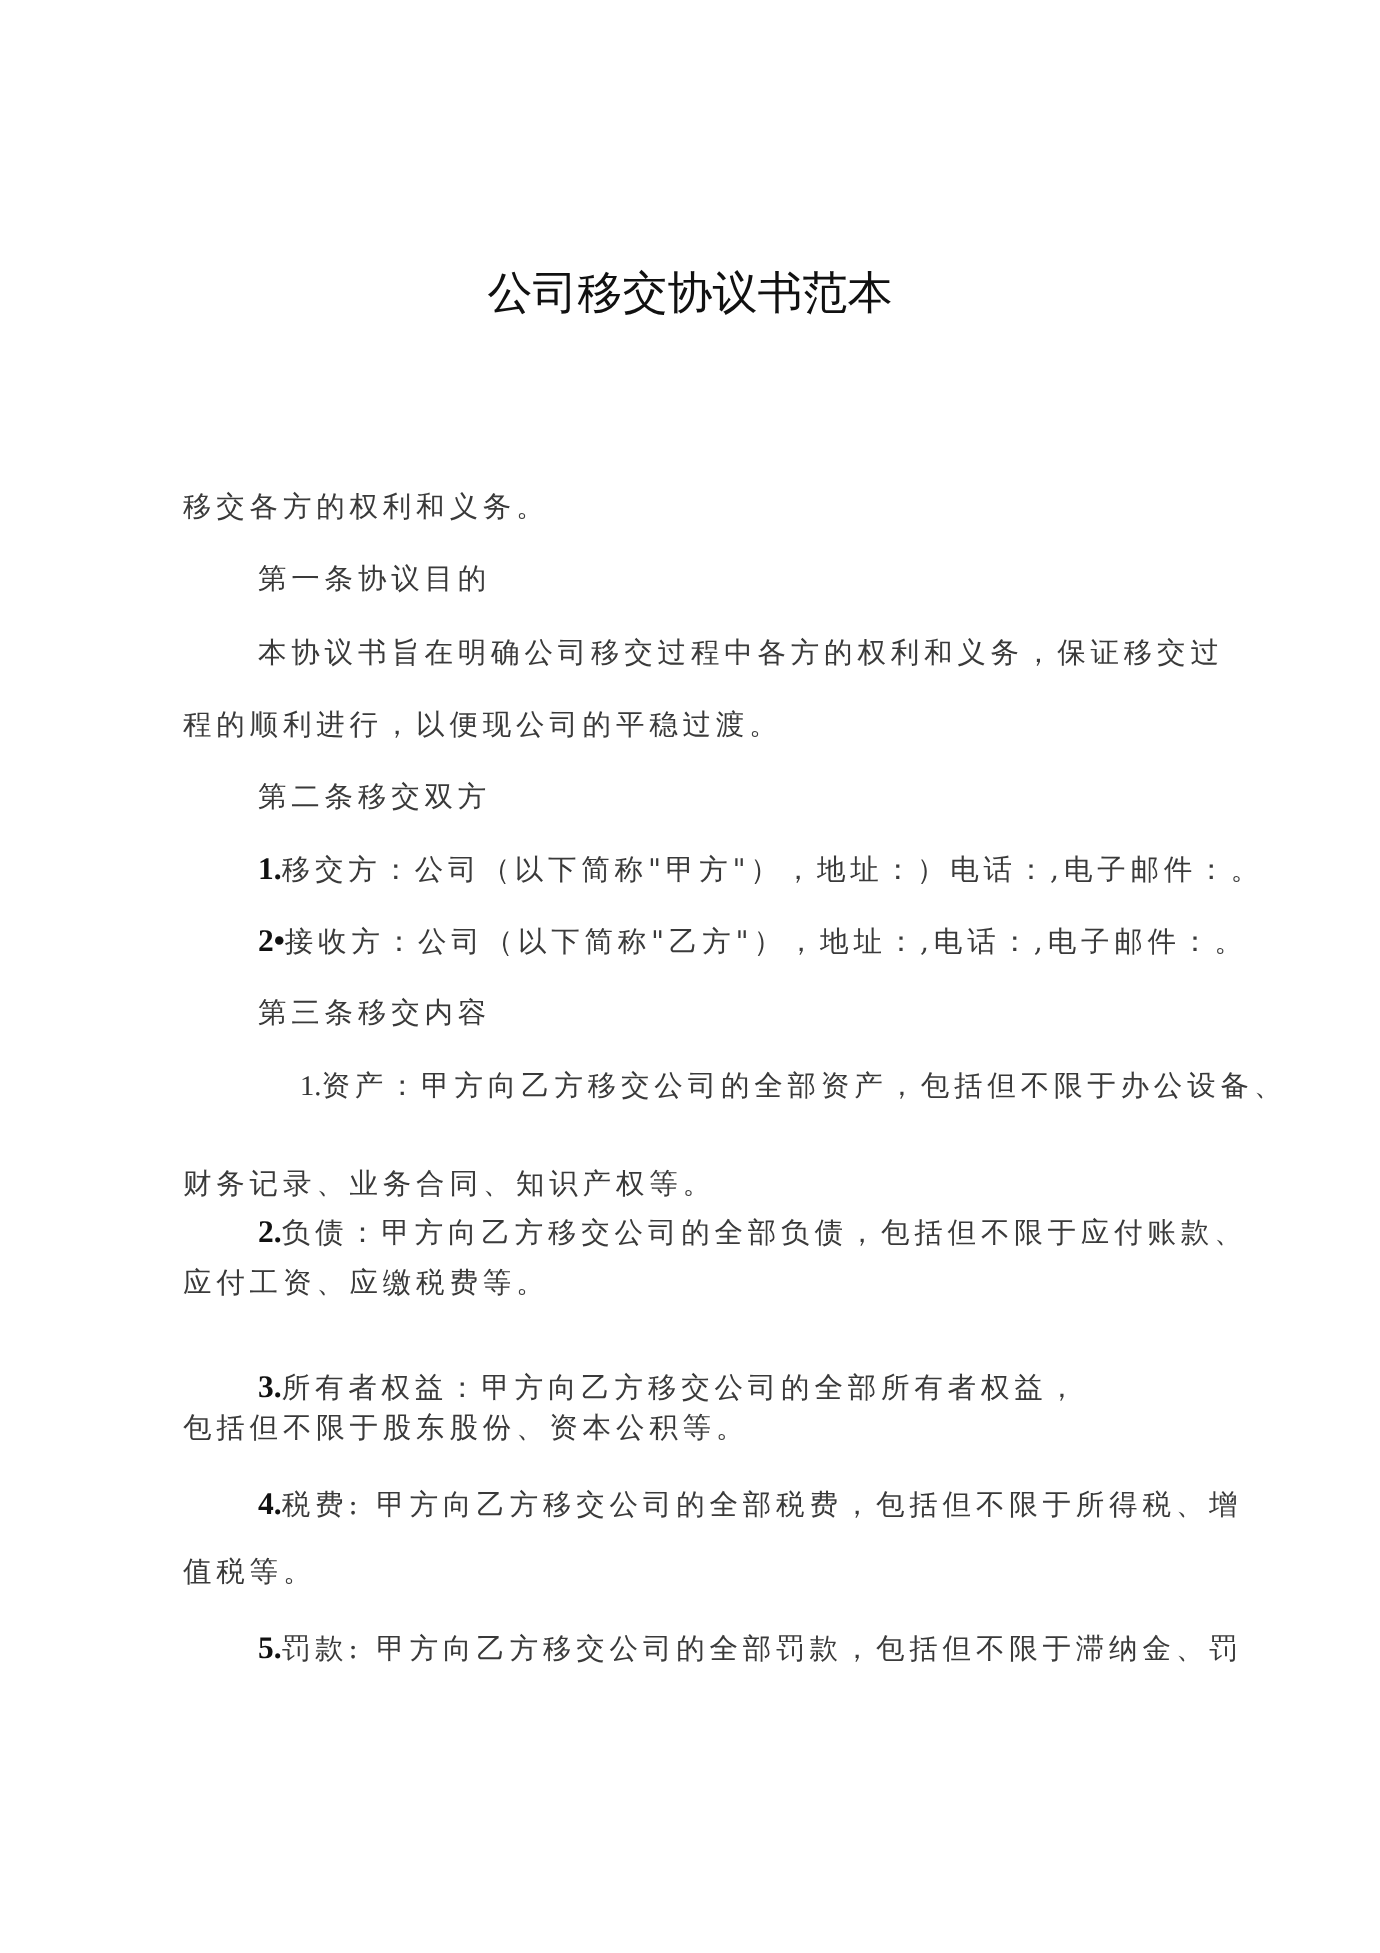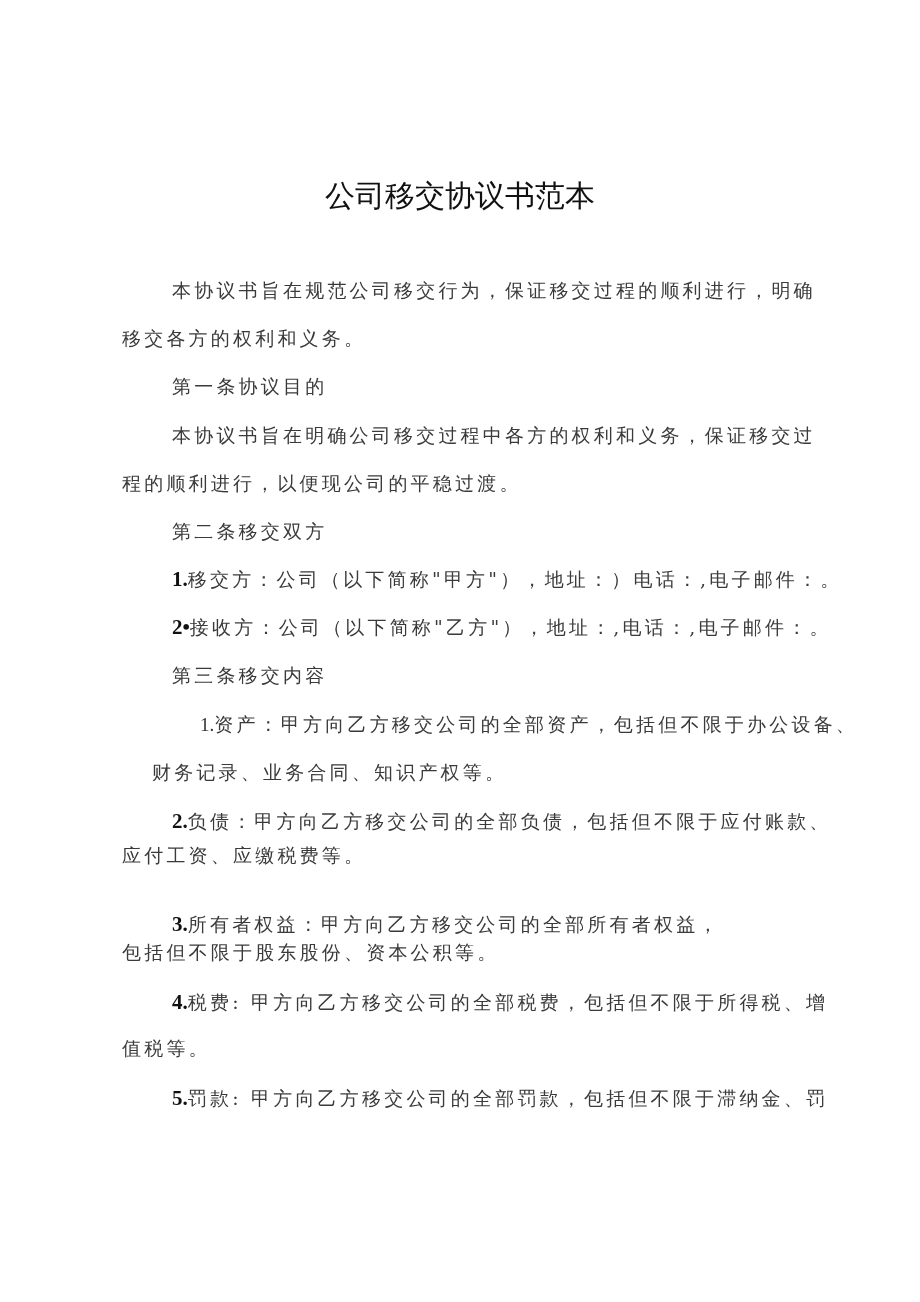--- a/index.html
+++ b/index.html
@@ -56,41 +56,40 @@
       letter-spacing: 0;
     }
   </style>
 </head>
 <body>
 
 <div class="page">
 
   <div class="title">公司移交协议书范本</div>
 
-  <div class="line indent" style="top:277px;">本协议书旨在规范公司移交行为，保证移交过程的顺利进行，明确</div>
   <div class="line flush" style="top:325px;text-align:right;">移交各方的权利和义务。</div>
 
   <div class="line indent" style="top:373px;">第一条协议目的</div>
   <div class="line flush" style="top:470px;">程的顺利进行，以便现公司的平稳过渡。</div>
   <div class="line indent" style="top:422px;">本协议书旨在明确公司移交过程中各方的权利和义务，保证移交过</div>
 
   <div class="line indent" style="top:518px;">第二条移交双方</div>
   <div class="line indent" style="top:566px;">
     <span class="num">1.</span><span>移交方：公司（以下简称"甲方"），地址：）电话：,电子邮件：。</span>
   </div>
   <div class="line indent" style="top:614px;">
     <span class="num">2•</span><span>接收方：公司（以下简称"乙方"），地址：,电话：,电子邮件：。</span>
   </div>
 
   <div class="line indent" style="top:662px;">第三条移交内容</div>
 
   <div class="line indent" style="top:711px;margin-left:28px;">
     <span class="num-light">1.</span><span>资产：甲方向乙方移交公司的全部资产，包括但不限于办公设备、</span>
   </div>
-  <div class="line flush" style="top:759px;margin-left:30px;">财务记录、业务合同、知识产权等。</div>
+  <div class="line flush" style="top:776px;">财务记录、业务合同、知识产权等。</div>
 
   <div class="line indent" style="top:808px;">
     <span class="num">2.</span><span>负债：甲方向乙方移交公司的全部负债，包括但不限于应付账款、</span>
   </div>
   <div class="line flush" style="top:842px;">应付工资、应缴税费等。</div>
 
   <div class="line indent" style="top:911px;">
     <span class="num">3.</span><span>所有者权益：甲方向乙方移交公司的全部所有者权益，</span>
   </div>
   <div class="line flush" style="top:939px;">包括但不限于股东股份、资本公积等。</div>

